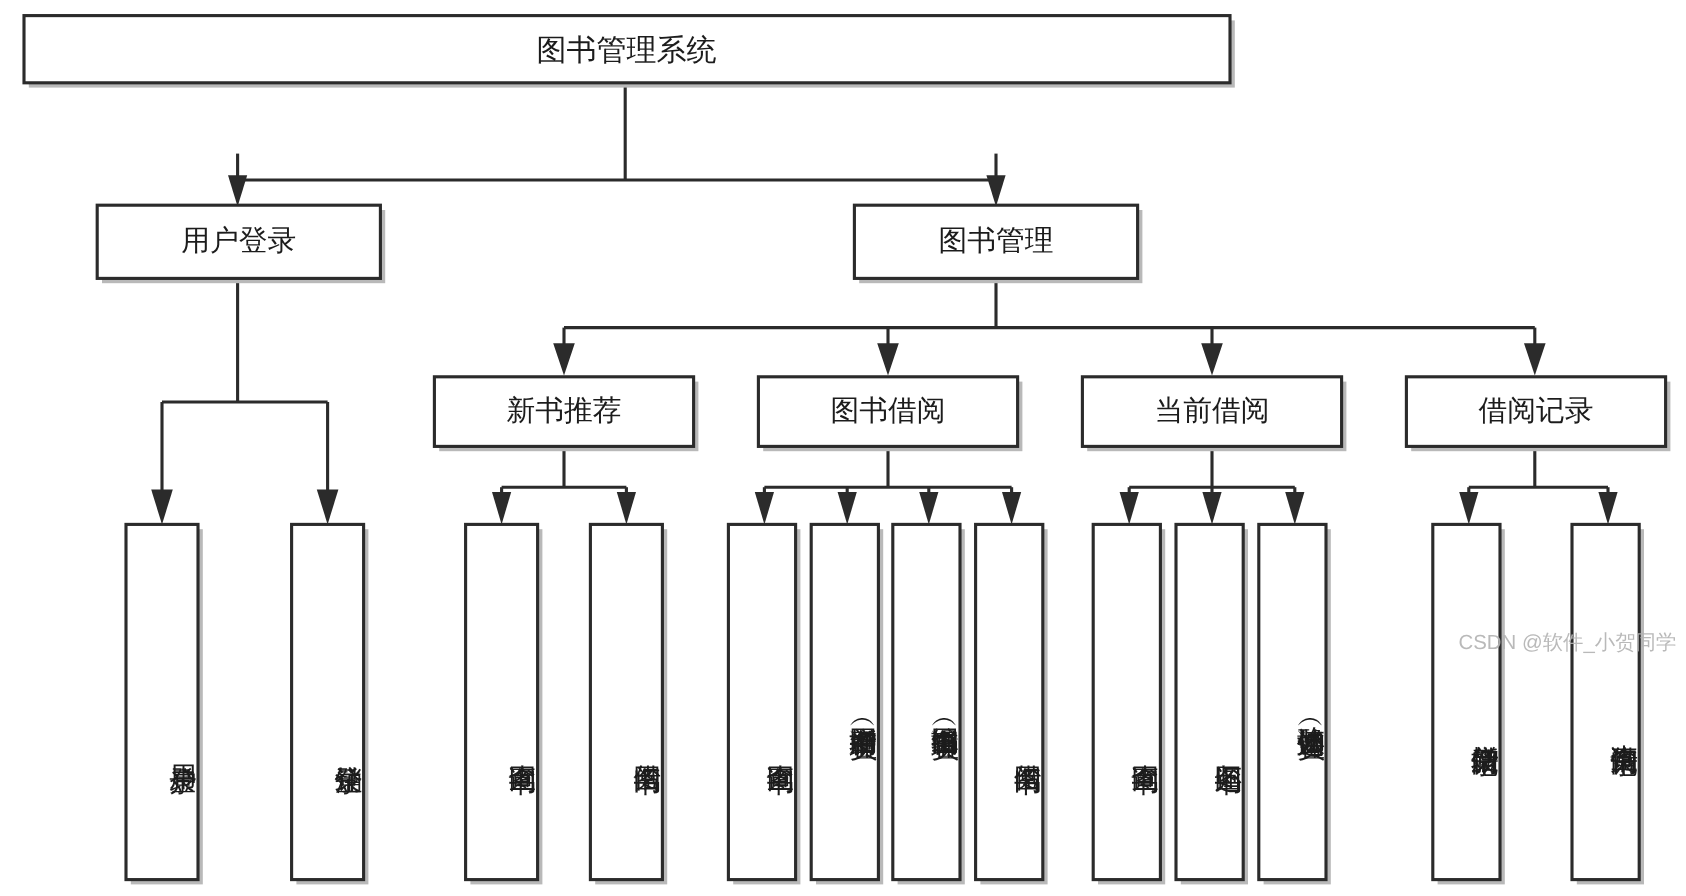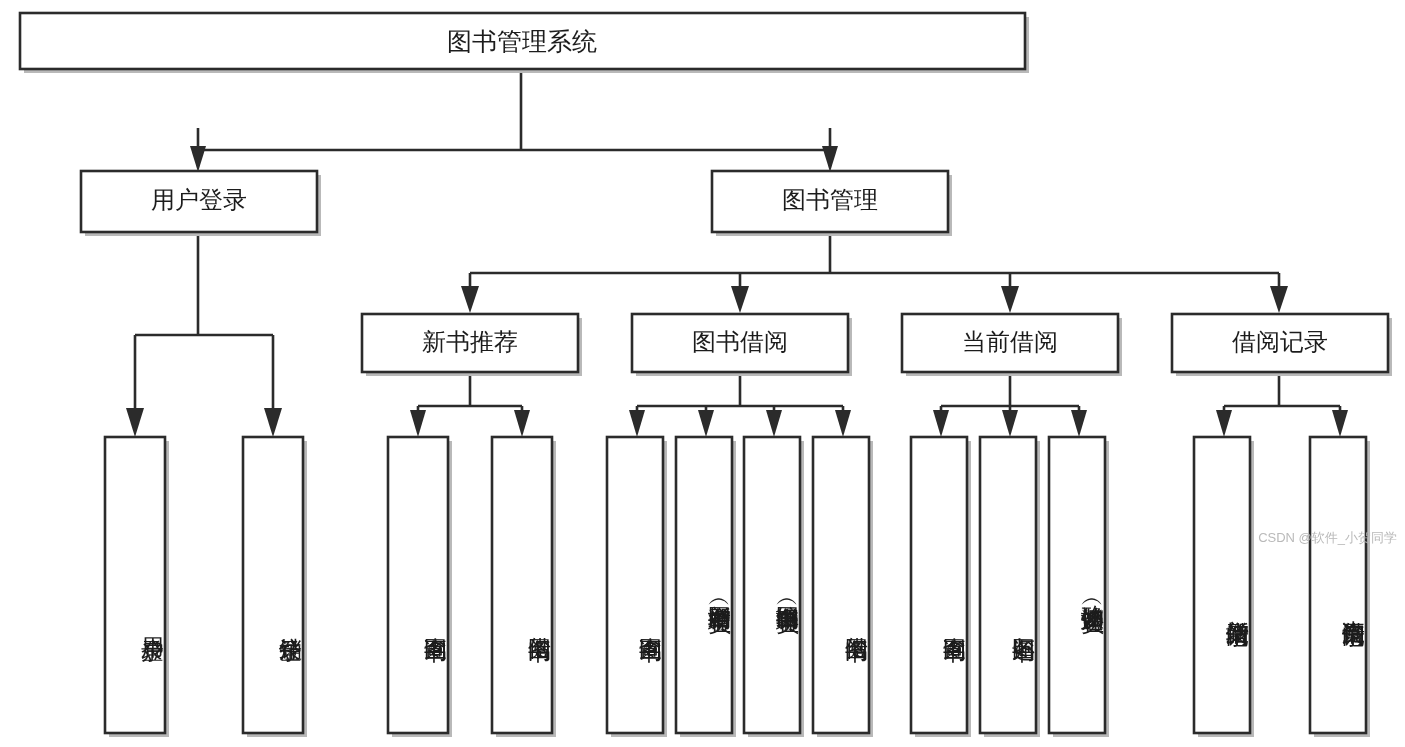--- a/index.html
+++ b/index.html
@@ -70,21 +70,21 @@
     color: #1c1c1c;
     letter-spacing: 1px;
     white-space: nowrap;
     pointer-events: none;
   }
   .watermark {
     position: absolute;
     right: 8px;
     bottom: 6px;
     font-family: "Liberation Sans", "DejaVu Sans", sans-serif;
-    font-size: 13px;
+    font-size: 17px;
     color: #b4b4b4;
     white-space: nowrap;
     opacity: 0.92;
   }
 </style>
 </head>
 <body>
 
 <div id="diagram-root">
 

